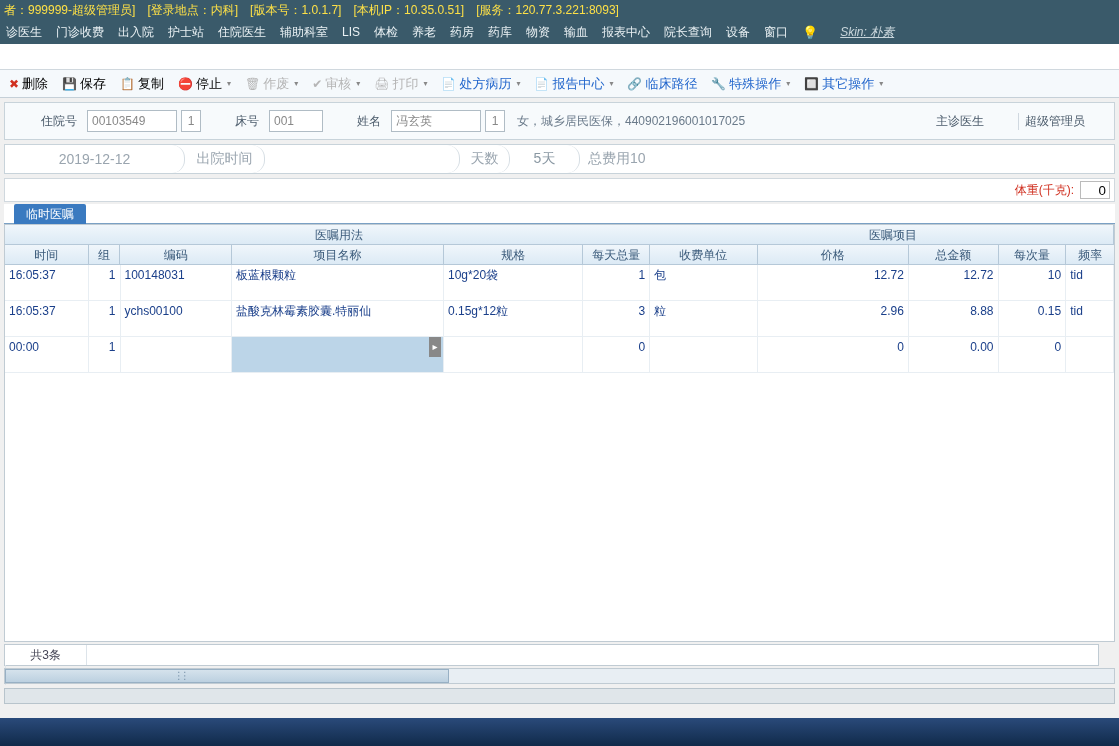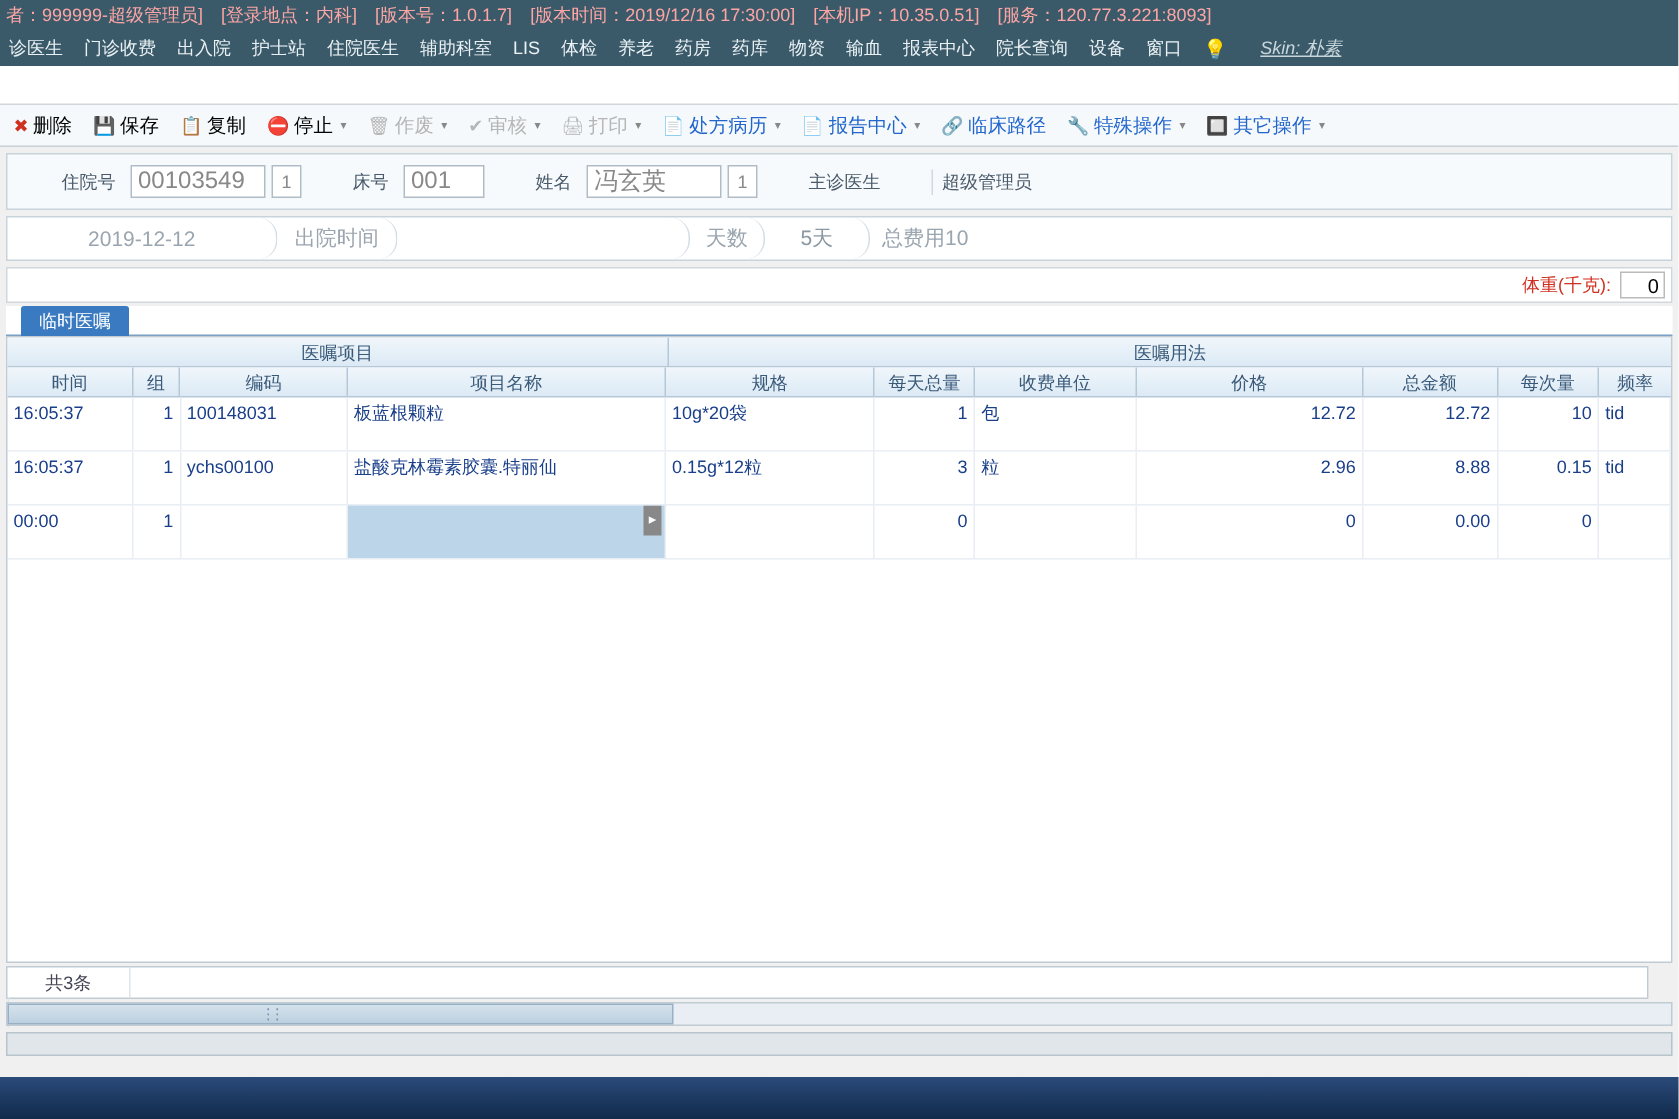--- a/index.html
+++ b/index.html
@@ -6,21 +6,21 @@
     body {
       font-family: "Microsoft YaHei", SimSun, Arial, sans-serif;
       font-size: 12px;
       background: #f0f0f0;
       overflow: hidden;
       width: 1119px;
       height: 746px;
     }
     .title-bar {
       background: #3a5a6a;
-      color: #fca5a5;
+      color: #fde047;
       height: 20px;
       line-height: 20px;
       padding-left: 4px;
       font-size: 12px;
       white-space: nowrap;
       display: flex;
       gap: 12px;
     }
     .menu-bar {
       background: #3a5a6a;
@@ -80,21 +80,21 @@
       color: #4a5a6a;
       padding: 0 6px;
       white-space: nowrap;
       margin-left: 24px;
     }
     .form-input {
       border: 1px solid #b0bcc5;
       height: 22px;
       padding: 0 4px;
       font-family: inherit;
-      font-size: 16px;
+      font-size: 12px;
       color: #888;
       background: #fff;
     }
     .small-sel {
       width: 20px; height: 22px;
       border: 1px solid #b0bcc5;
       text-align: center;
       line-height: 20px;
       color: #888;
       background: #fff;
@@ -302,21 +302,20 @@
       background: linear-gradient(#2a4a7a, #102a4a);
     }
   </style>
 </head>
 <body>
 
 <div class="title-bar">
   <span>者：999999-超级管理员]</span>
   <span>[登录地点：内科]</span>
   <span>[版本号：1.0.1.7]</span>
-  <span>[版本时间：2019/12/16 17:30:00]</span>
   <span>[本机IP：10.35.0.51]</span>
   <span>[服务：120.77.3.221:8093]</span>
 </div>
 
 <div class="menu-bar">
   <span class="menu-item">诊医生</span>
   <span class="menu-item">门诊收费</span>
   <span class="menu-item">出入院</span>
   <span class="menu-item">护士站</span>
   <span class="menu-item">住院医生</span>
@@ -391,20 +390,21 @@
 
 <div class="form-bar">
   <span class="form-label">住院号</span>
   <input class="form-input wide" value="00103549" style="">
   <div class="small-sel">1</div>
   <span class="form-label">床号</span>
   <input class="form-input" style="width: 54px;" value="001">
   <span class="form-label">姓名</span>
   <input class="form-input wide" value="冯玄英" style="">
   <div class="small-sel">1</div>
+  <span class="patient-info">女，城乡居民医保，440902196001017025</span>
   <span class="form-label">主诊医生</span>
   <span class="form-label" style="border-left:1px solid #d0d8e0; width:90px">超级管理员</span>
 </div>
 
 <div class="date-bar">
   <div class="date-cell date-admit">2019-12-12</div>
   <div class="date-cell date-dlabel">出院时间</div>
   <div class="date-cell date-dval"></div>
   <div class="date-cell date-days-l">天数</div>
   <div class="date-cell date-days-v">5天</div>
@@ -415,22 +415,22 @@
   <span class="weight-label">体重(千克):</span>
   <input class="weight-input" value="0" style="">
 </div>
 
 <div class="tab-strip">
   <div class="tab-active">临时医嘱</div>
 </div>
 
 <div class="grid-wrap">
   <div class="grid-header-group">
+    <div class="grp-cell grp-usage" style="flex:1;border-right:none">医嘱用法</div>
     <div class="grp-cell grp-proj">医嘱项目</div>
-    <div class="grp-cell grp-usage" style="flex:1;border-right:none">医嘱用法</div>
   </div>
   <div class="grid-header">
     <div class="hcell col-time">时间</div>
     <div class="hcell col-grp">组</div>
     <div class="hcell col-code">编码</div>
     <div class="hcell col-name">项目名称</div>
     <div class="hcell col-spec">规格</div>
     <div class="hcell col-daily">每天总量</div>
     <div class="hcell col-unit">收费单位</div>
     <div class="hcell col-price">价格</div>

